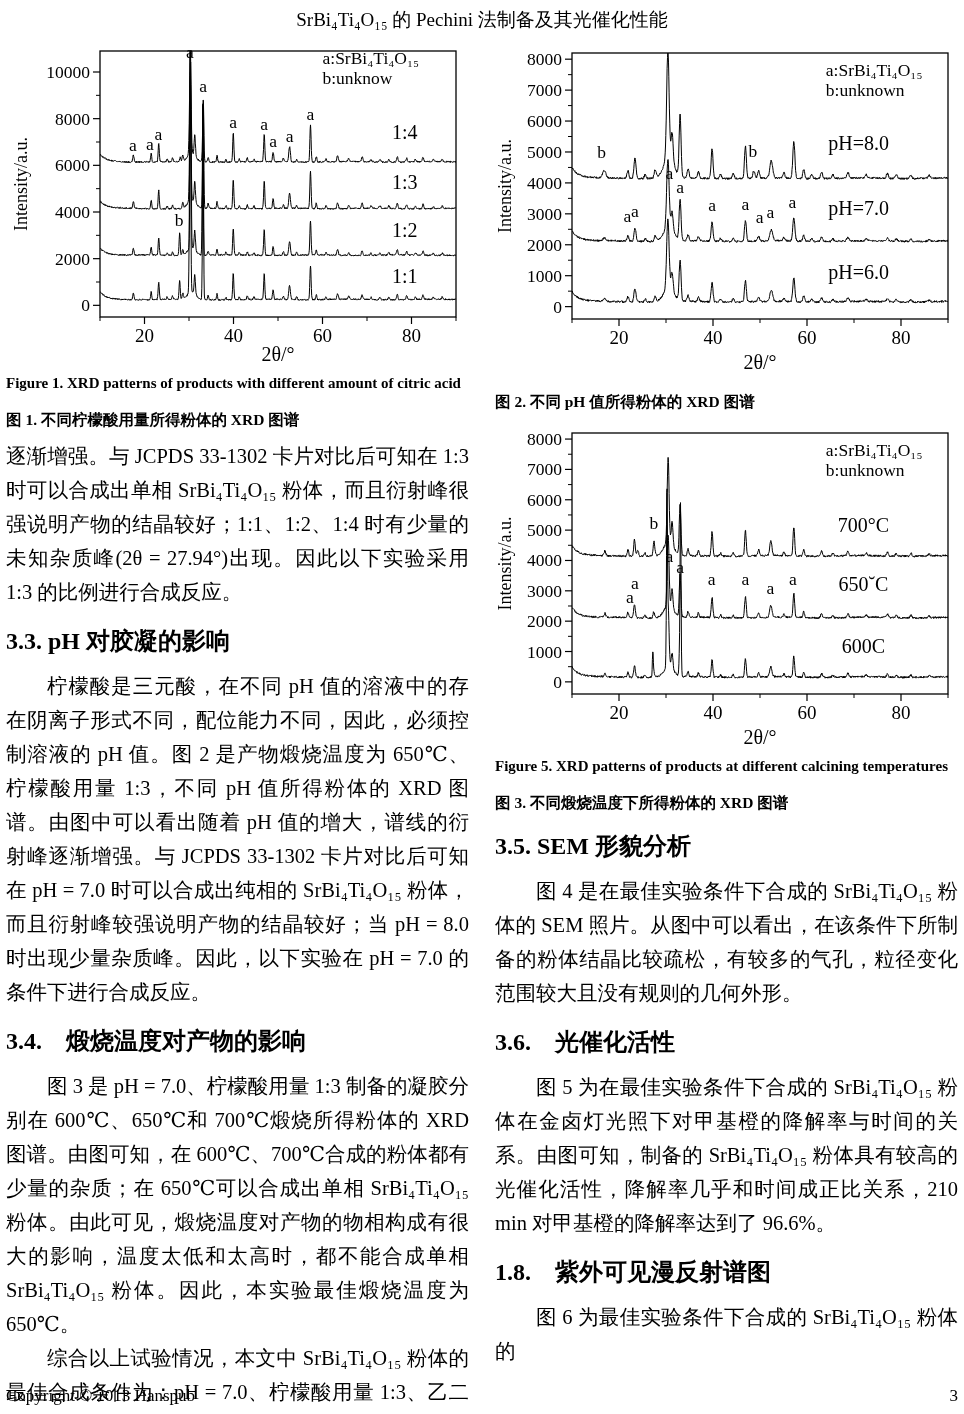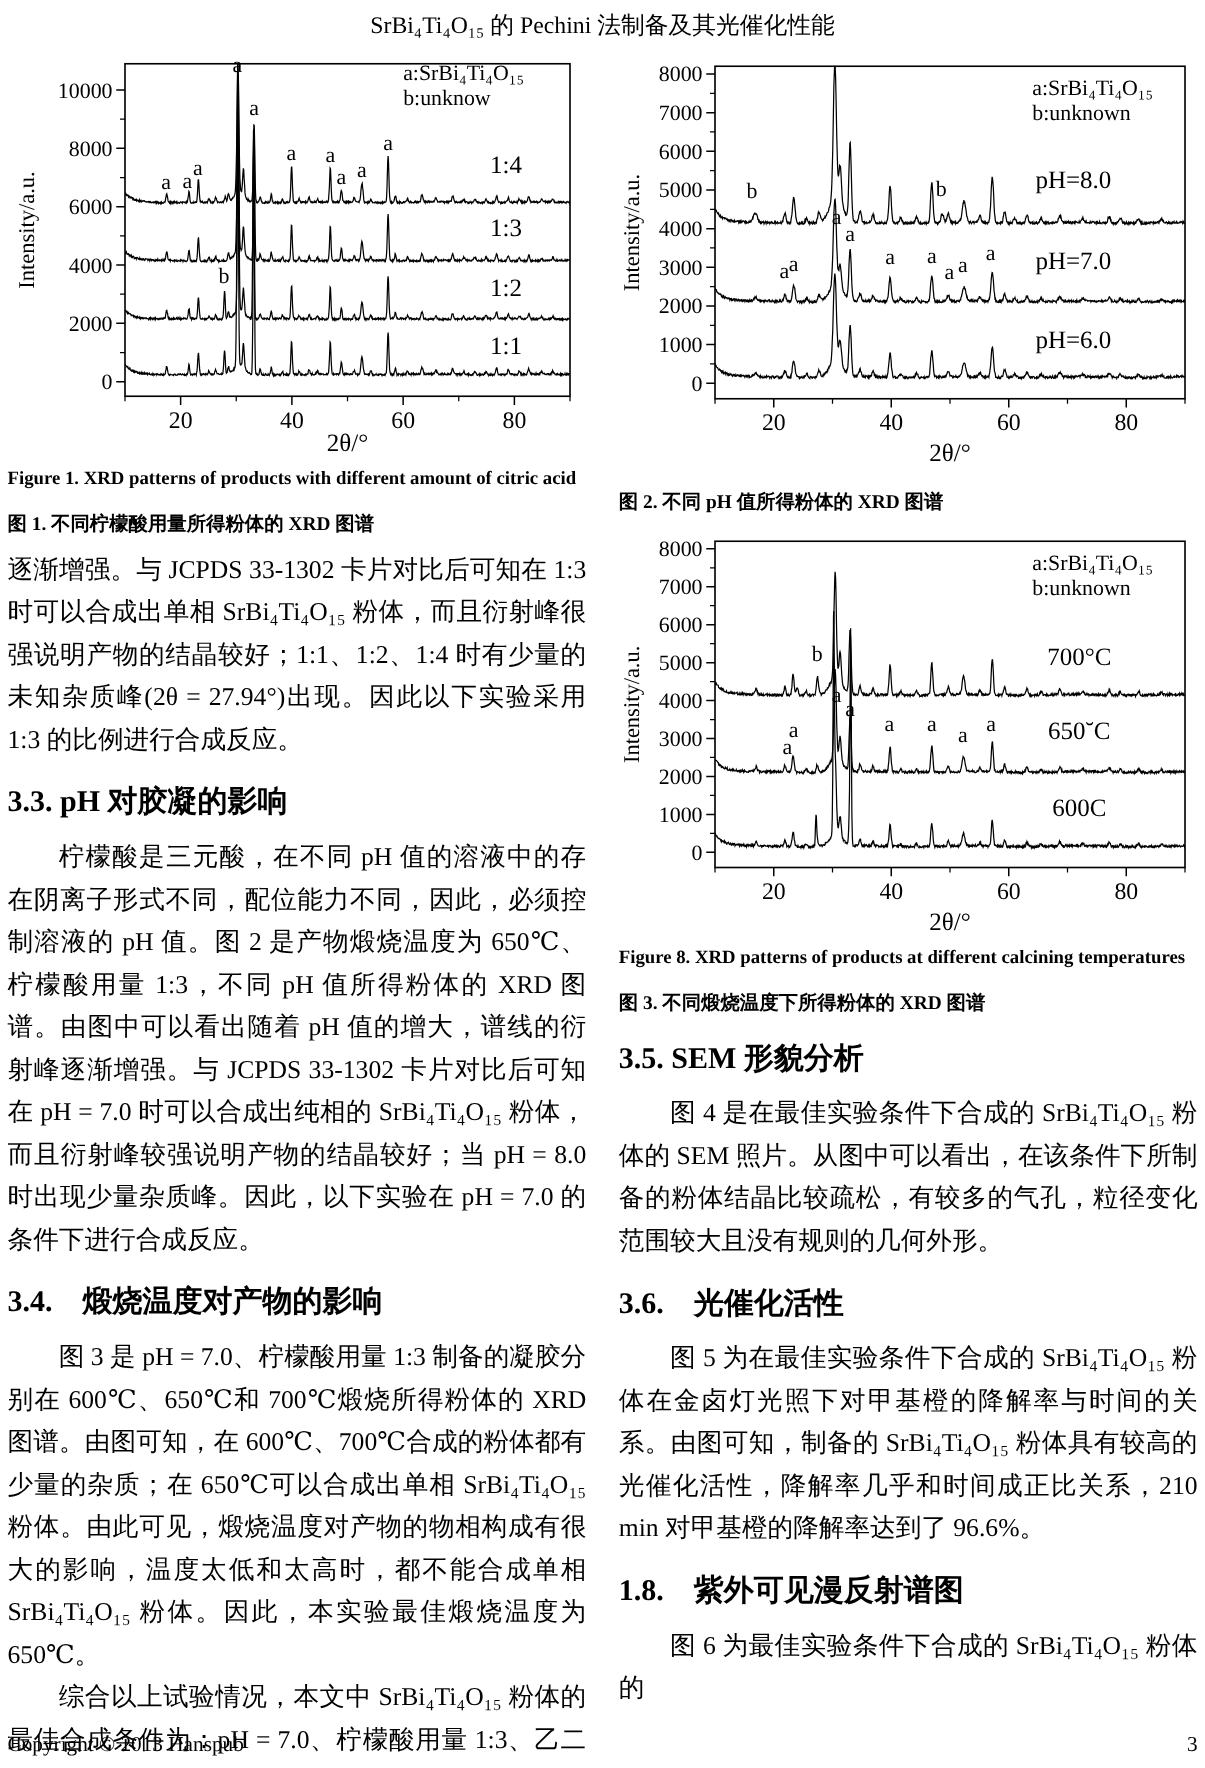--- a/index.html
+++ b/index.html
@@ -236,21 +236,21 @@
           <text x="133.81" y="177.95348837209303" text-anchor="middle" font-size="17.5">a</text>
           <text x="138.98" y="164.29651162790697" text-anchor="middle" font-size="17.5">a</text>
           <text x="173.29" y="136.9825581395349" text-anchor="middle" font-size="17.5">a</text>
           <text x="184.1" y="147.6046511627907" text-anchor="middle" font-size="17.5">a</text>
           <text x="215.59" y="159.7441860465116" text-anchor="middle" font-size="17.5">a</text>
           <text x="249.43" y="159.7441860465116" text-anchor="middle" font-size="17.5">a</text>
           <text x="274.34000000000003" y="168.84883720930233" text-anchor="middle" font-size="17.5">a</text>
           <text x="296.9" y="159.7441860465116" text-anchor="middle" font-size="17.5">a</text>
         </svg>
       <div class="caption">
-        <div class="cap-en">Figure 8. XRD patterns of products at different calcining temperatures</div>
+        <div class="cap-en">Figure 5. XRD patterns of products at different calcining temperatures</div>
         <div class="cap-zh">图 3.  不同煅烧温度下所得粉体的 XRD 图谱</div>
       </div>
       <h3 class="sec-gap">3.5. SEM 形貌分析</h3>
       <p class="body indent">图 4 是在最佳实验条件下合成的 SrBi₄Ti₄O₁₅ 粉体的 SEM 照片。从图中可以看出，在该条件下所制备的粉体结晶比较疏松，有较多的气孔，粒径变化范围较大且没有规则的几何外形。</p>
       <h3>3.6.　光催化活性</h3>
       <p class="body indent">图 5 为在最佳实验条件下合成的 SrBi₄Ti₄O₁₅ 粉体在金卤灯光照下对甲基橙的降解率与时间的关系。由图可知，制备的 SrBi₄Ti₄O₁₅ 粉体具有较高的光催化活性，降解率几乎和时间成正比关系，210 min 对甲基橙的降解率达到了 96.6%。</p>
       <h3>1.8.　紫外可见漫反射谱图</h3>
       <p class="body indent">图 6 为最佳实验条件下合成的 SrBi₄Ti₄O₁₅ 粉体的</p>
     </div>
 

